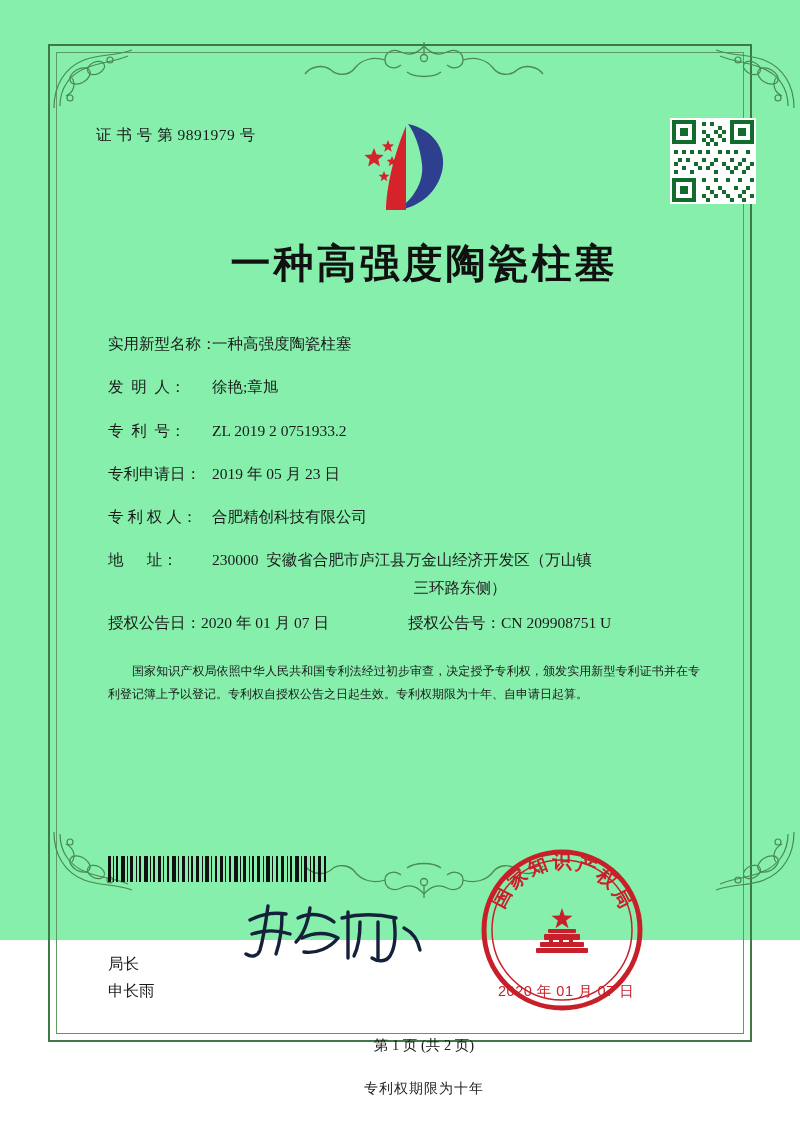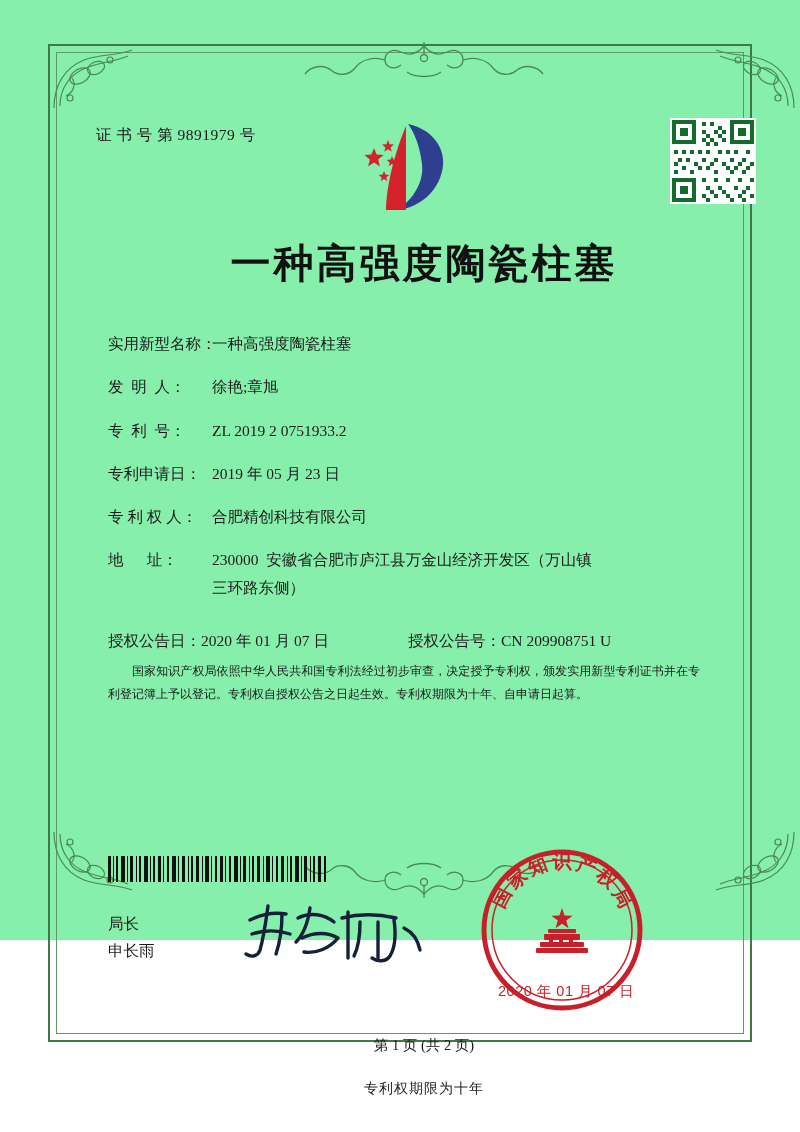--- a/index.html
+++ b/index.html
@@ -132,21 +132,22 @@
     letter-spacing: 0px;
     white-space: pre;
   }
   .field-value {
     flex: 1;
     white-space: pre-wrap;
   }
   .field-value-2 {
     padding-left: 104px;
     margin-top: -16px;
-    margin-bottom: 30px;
+    margin-bottom: 12px;
+    text-align: center;
   }
 
   .grant-row {
     display: flex;
     margin-bottom: 6px;
   }
   .grant-left { width: 300px; display: flex; }
   .grant-right { display: flex; }
   .grant-label { white-space: pre; }
 
@@ -172,21 +173,21 @@
     top: 856px;
     width: 220px;
     height: 26px;
   }
   .barcode svg { display:block; width:100%; height:100%; }
 
   
   .sign-block {
     position: absolute;
     left: 108px;
-    top: 910px;
+    top: 950px;
     font-size: 15.5px;
     line-height: 1.75;
   }
   .signature-img {
     position: absolute;
     left: 238px;
     top: 898px;
     width: 190px;
     height: 70px;
     color: #15213a;

